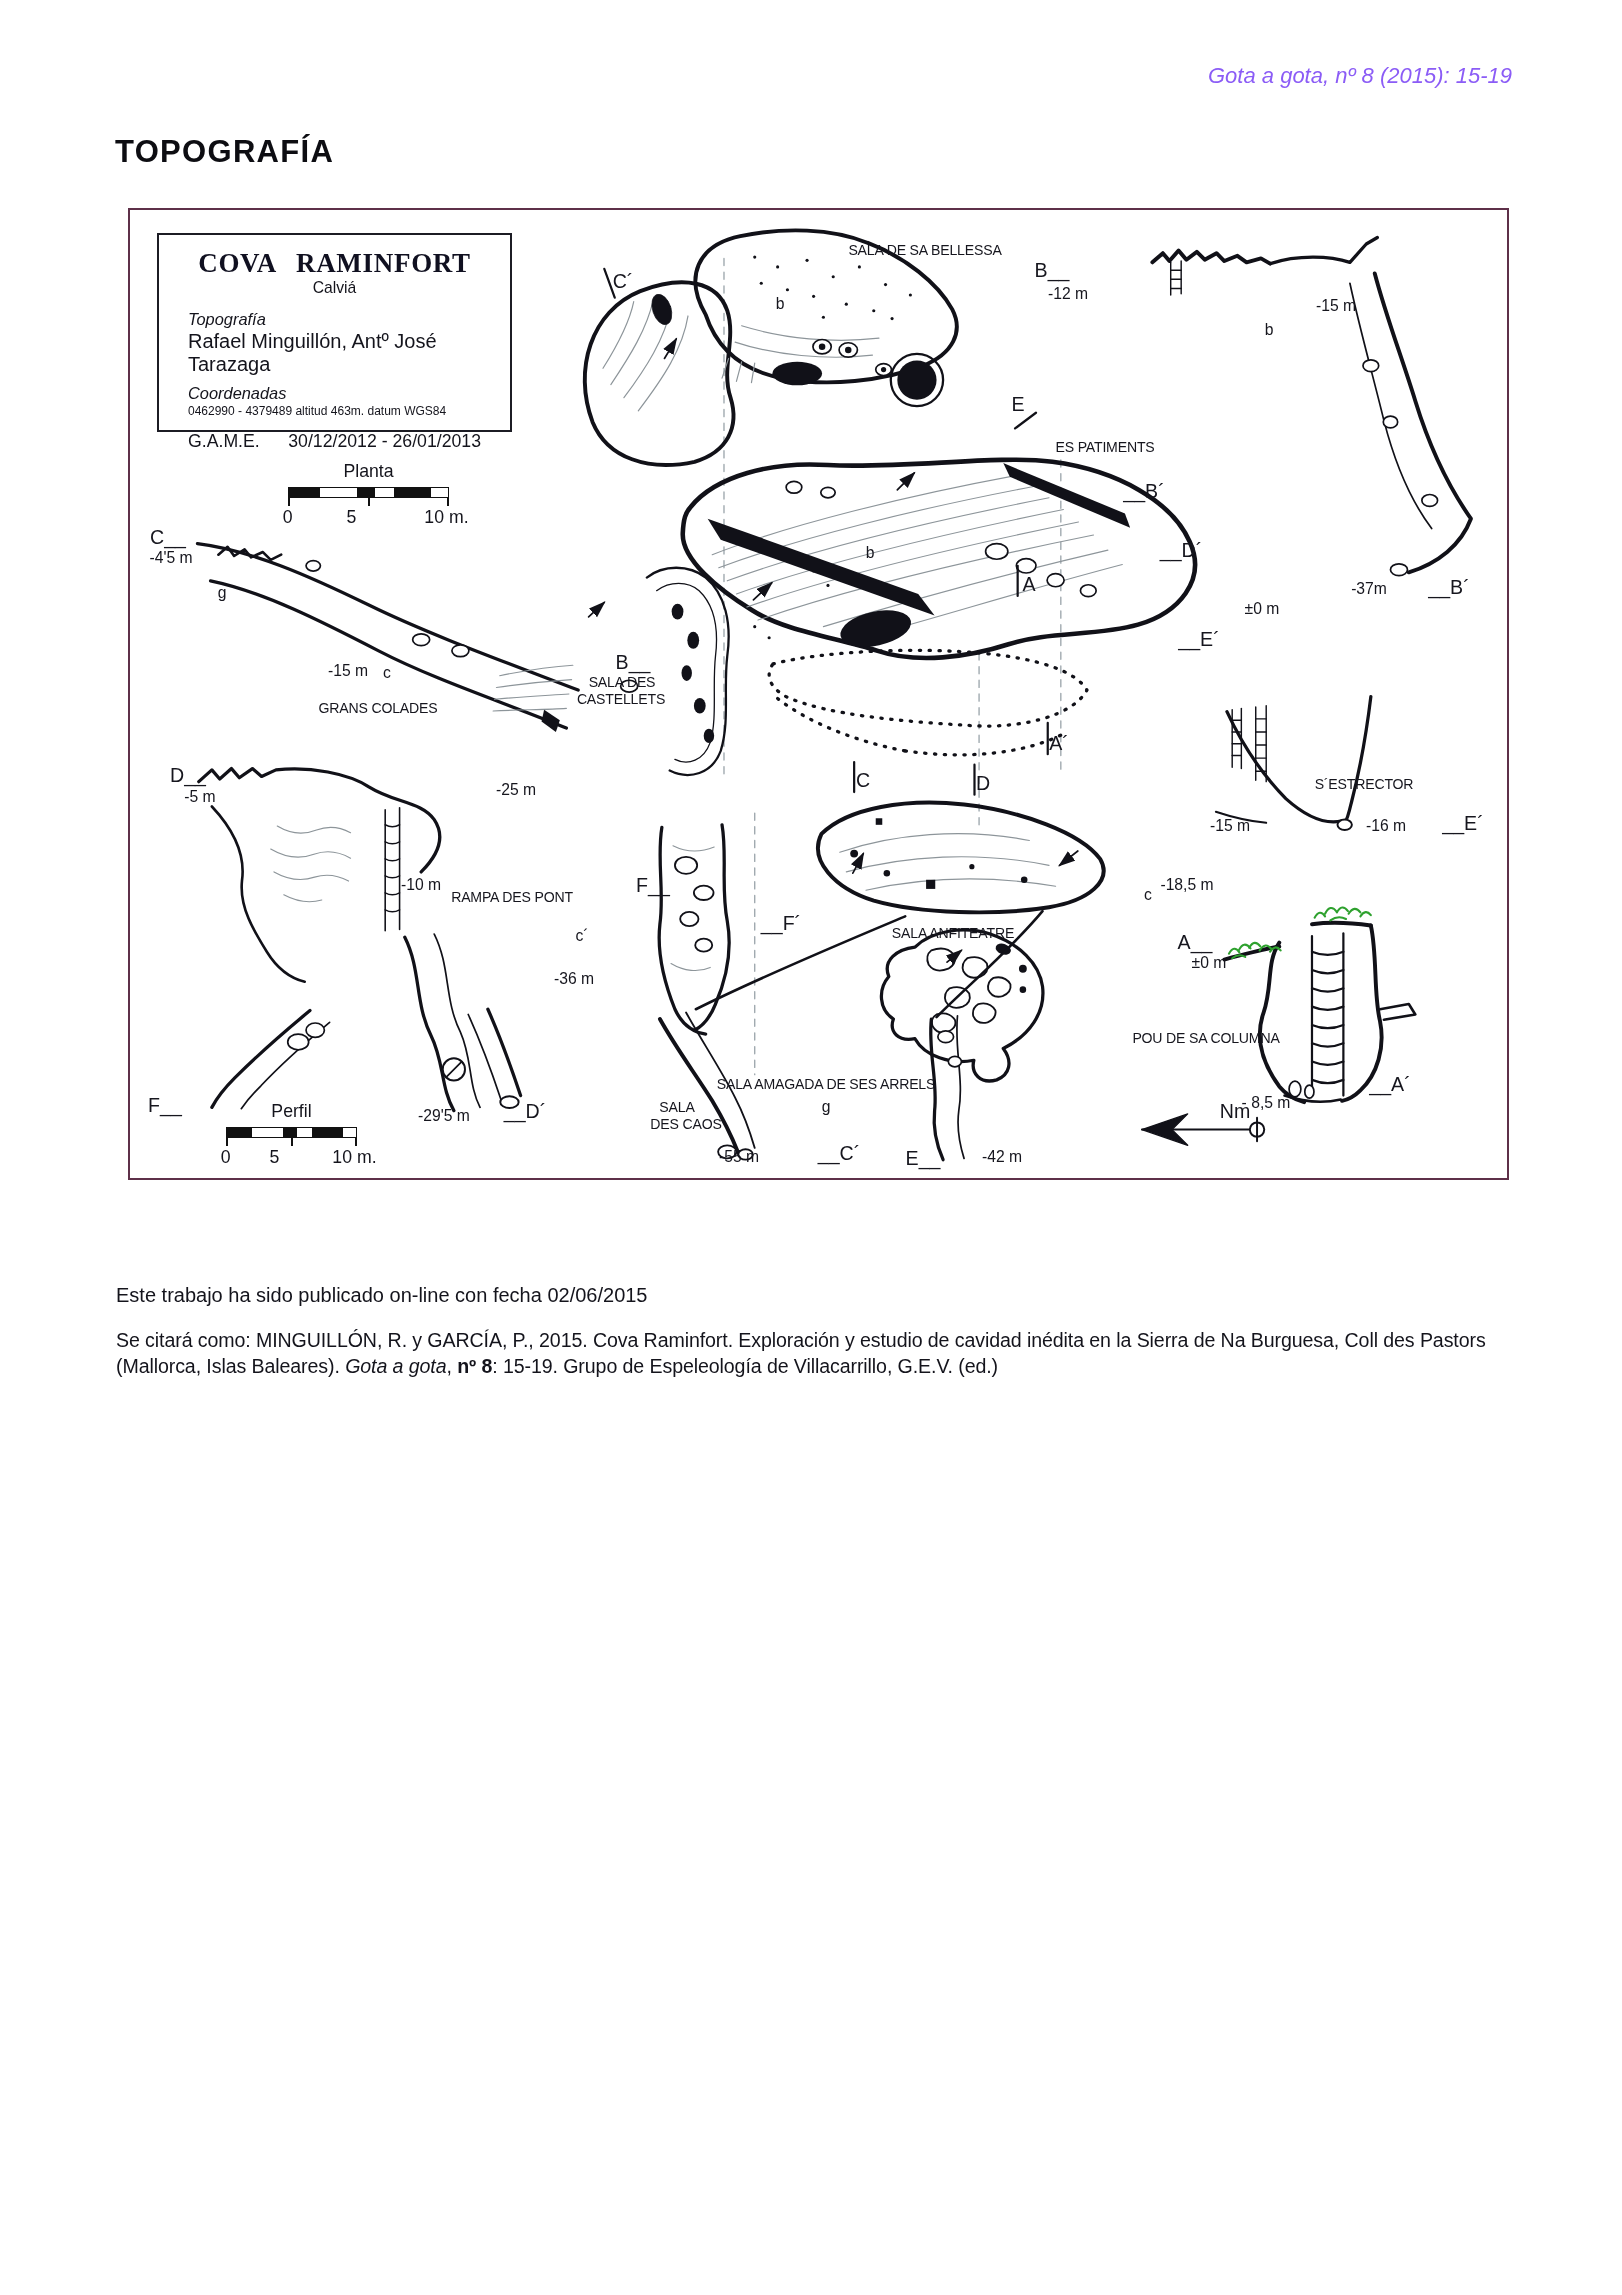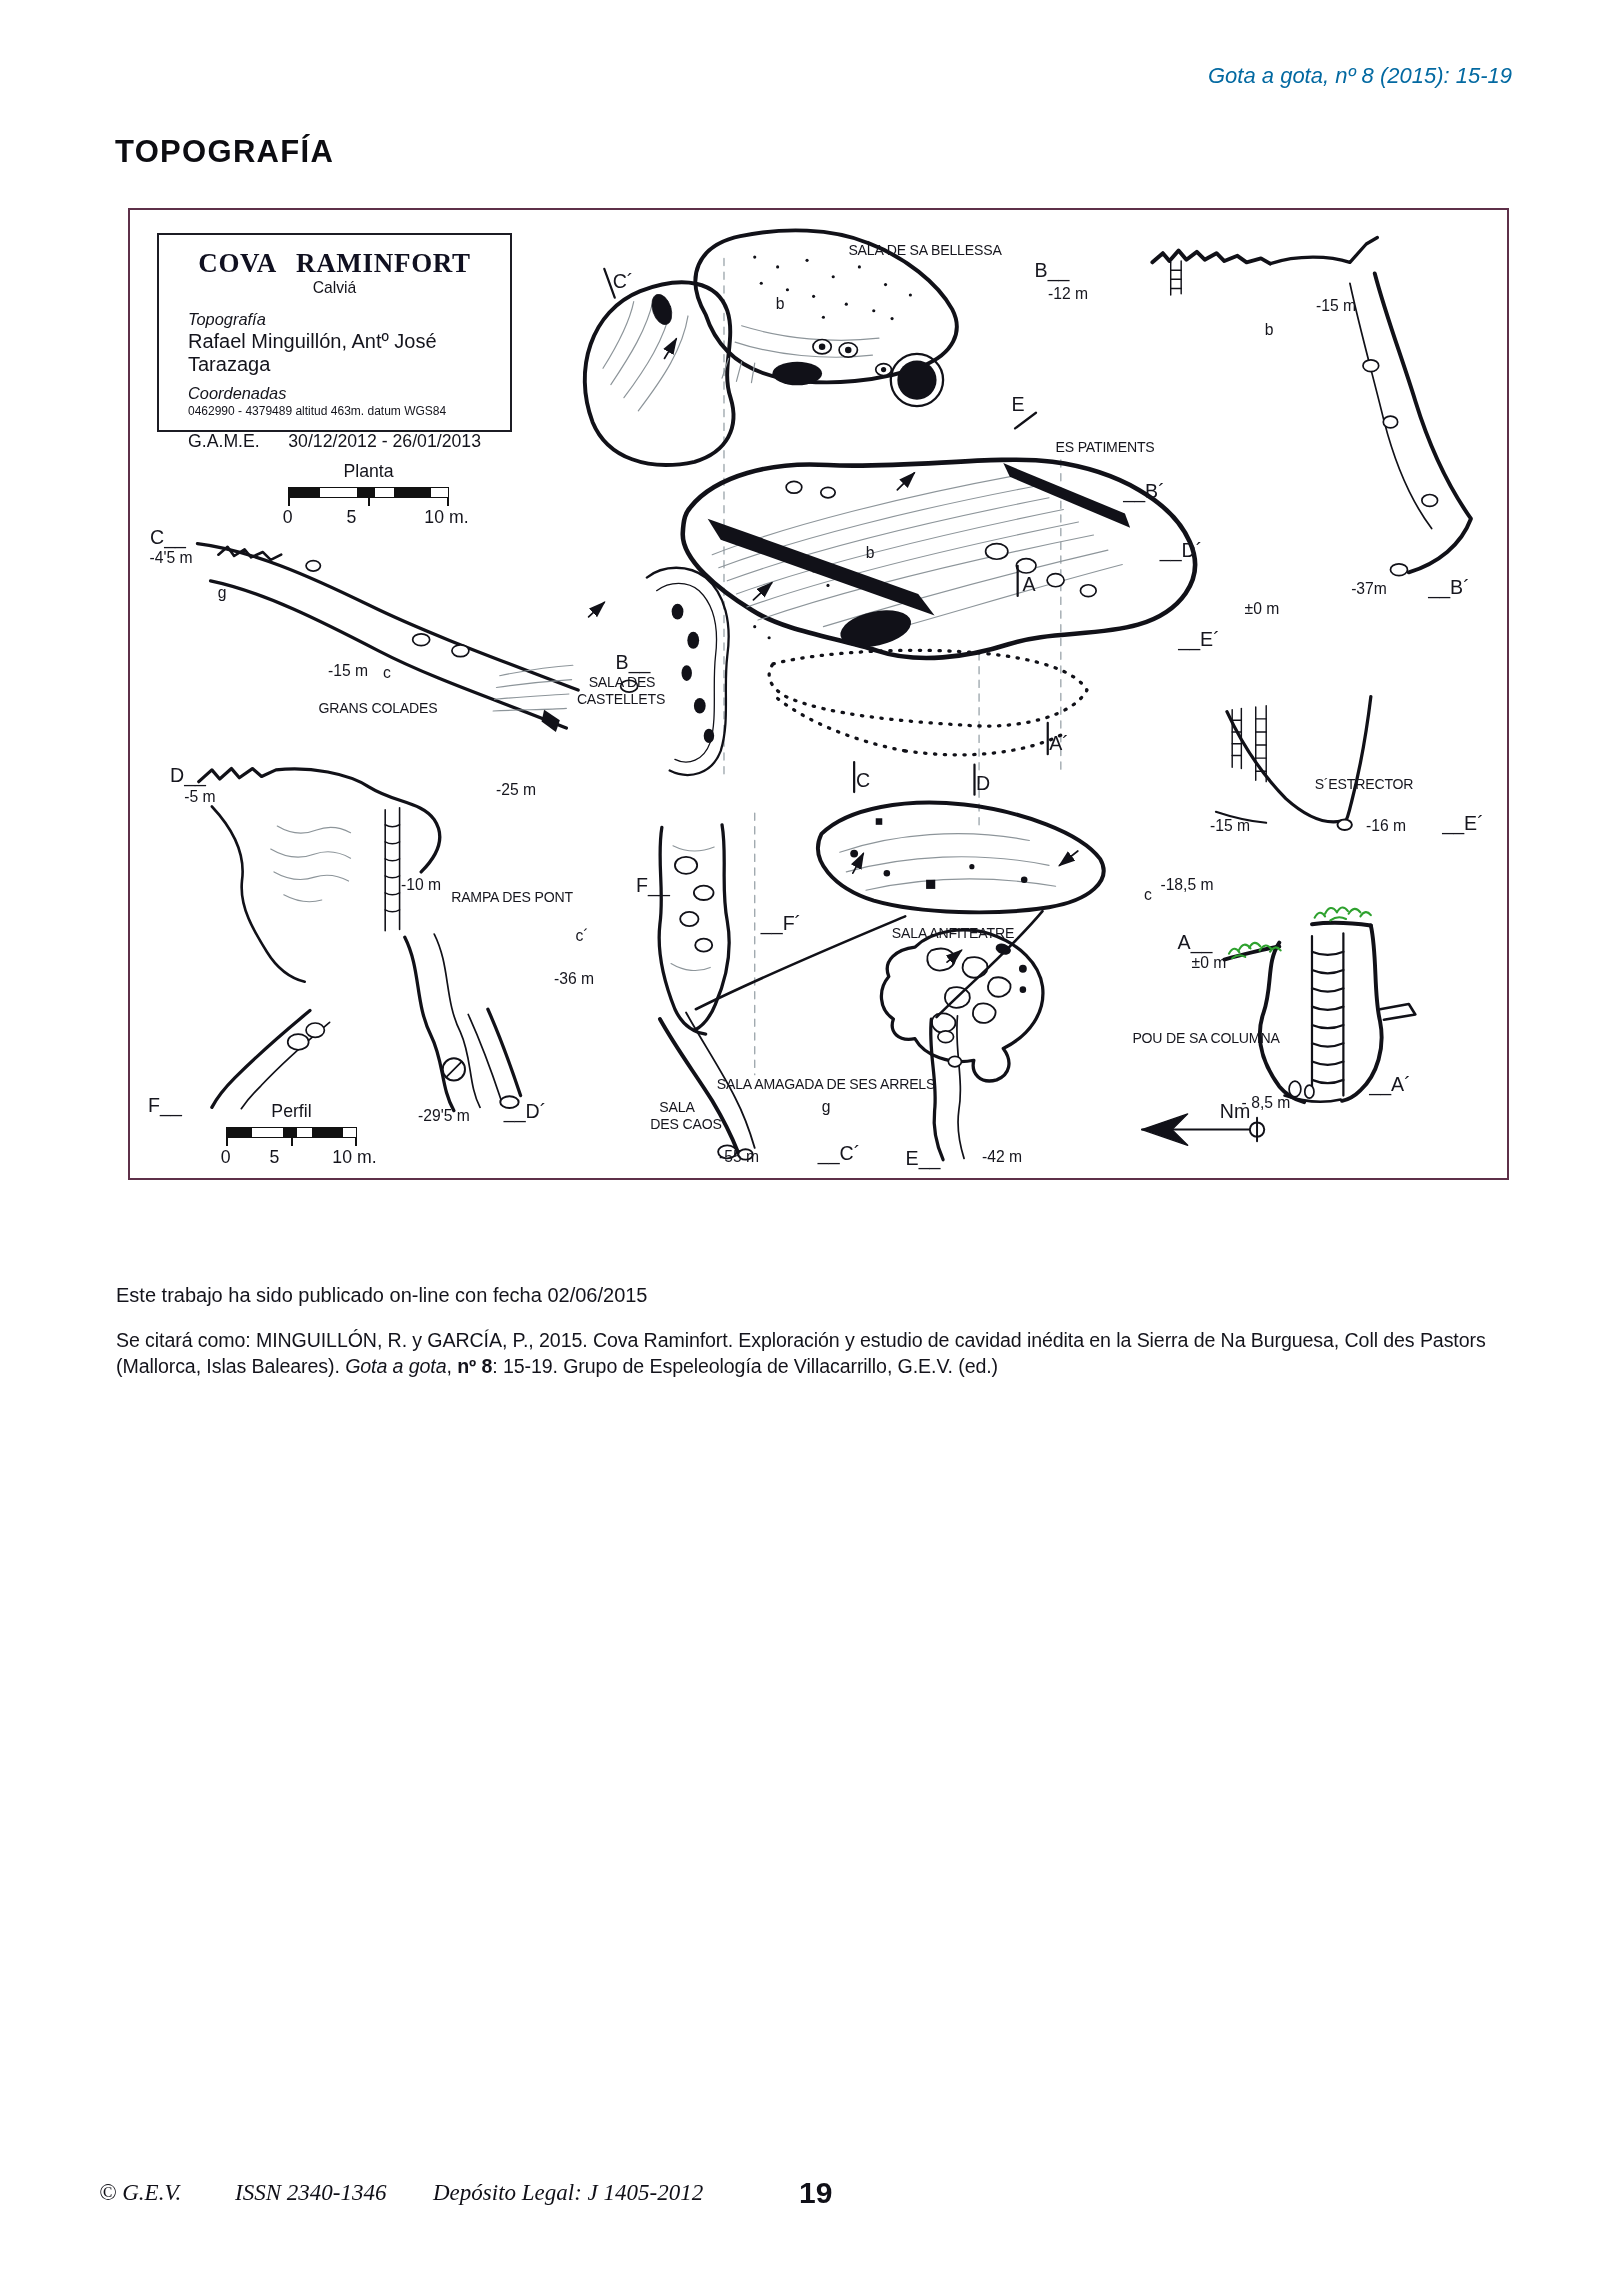--- a/index.html
+++ b/index.html
@@ -1,19 +1,19 @@
 <!DOCTYPE html>
 <html style="font-size:10.5px"><head>
 <meta charset="utf-8">
 <style>
   html,body{margin:0;padding:0;background:#e8e8e8;}
   .page{position:relative;width:1623px;height:2295px;background:#ffffff;margin:0 auto;overflow:hidden;
         font-family:"Liberation Sans",sans-serif;color:#14141c;}
   
-  .journal-header{position:absolute;top:63px;right:111px;font-style:italic;font-size:22px;color:#0369a1;}
+  .journal-header{position:absolute;top:63px;right:111px;font-style:italic;font-size:22px;color:#8b5cf6;}
   .section-title{position:absolute;left:115px;top:134px;font-size:31px;font-weight:bold;letter-spacing:1.3px;color:#0d0d12;}
   
   .figure{position:absolute;left:128px;top:208px;width:1377px;height:968px;border:2px solid #5e3049;background:#fff;}
   .figure svg{position:absolute;left:0;top:0;width:1377px;height:968px;}
   
   .title-box{position:absolute;left:157px;top:233px;width:351px;height:195px;border:2px solid #1c1c24;background:#fff;}
   .tb-title{text-align:center;margin-top:13px;font-family:"Liberation Serif",serif;font-weight:bold;font-size:27px;word-spacing:13px;letter-spacing:0.7px;color:#101020;}
   .tb-sub{text-align:center;font-size:15.7px;margin-top:0px;}
   .tb-lbl{font-style:italic;font-size:16.4px;margin:13px 0 0 29px;}
   .tb-authors{font-size:20px;margin:1.3px 0 0 29px;}
@@ -492,21 +492,15 @@
       <div class="ml sm" style="left: 582px; top: 936px;">c´</div>
       <div class="ml sm" style="left: 1148px; top: 895px;">c</div>
     </div>
 
   <div class="published-note">Este trabajo ha sido publicado on-line con fecha 02/06/2015</div>
 
   <div class="citation">
     <span>Se citará como: MINGUILLÓN, R. y GARCÍA, P., 2015. Cova Raminfort. Exploración y estudio de cavidad inédita en la Sierra de Na Burguesa, Coll des Pastors (Mallorca, Islas Baleares). </span><i>Gota a gota</i><span>, </span><b>nº 8</b><span>: 15-19. Grupo de Espeleología de Villacarrillo, G.E.V. (ed.)</span>
   </div>
 
-  <div class="footer">
-    <span>© G.E.V.</span>
-    <span class="f-issn">ISSN 2340-1346</span>
-    <span class="f-dep">Depósito Legal: J 1405-2012</span>
-    <span class="f-page">19</span>
-  </div>
 
 </div>
 
 
 </body></html>

